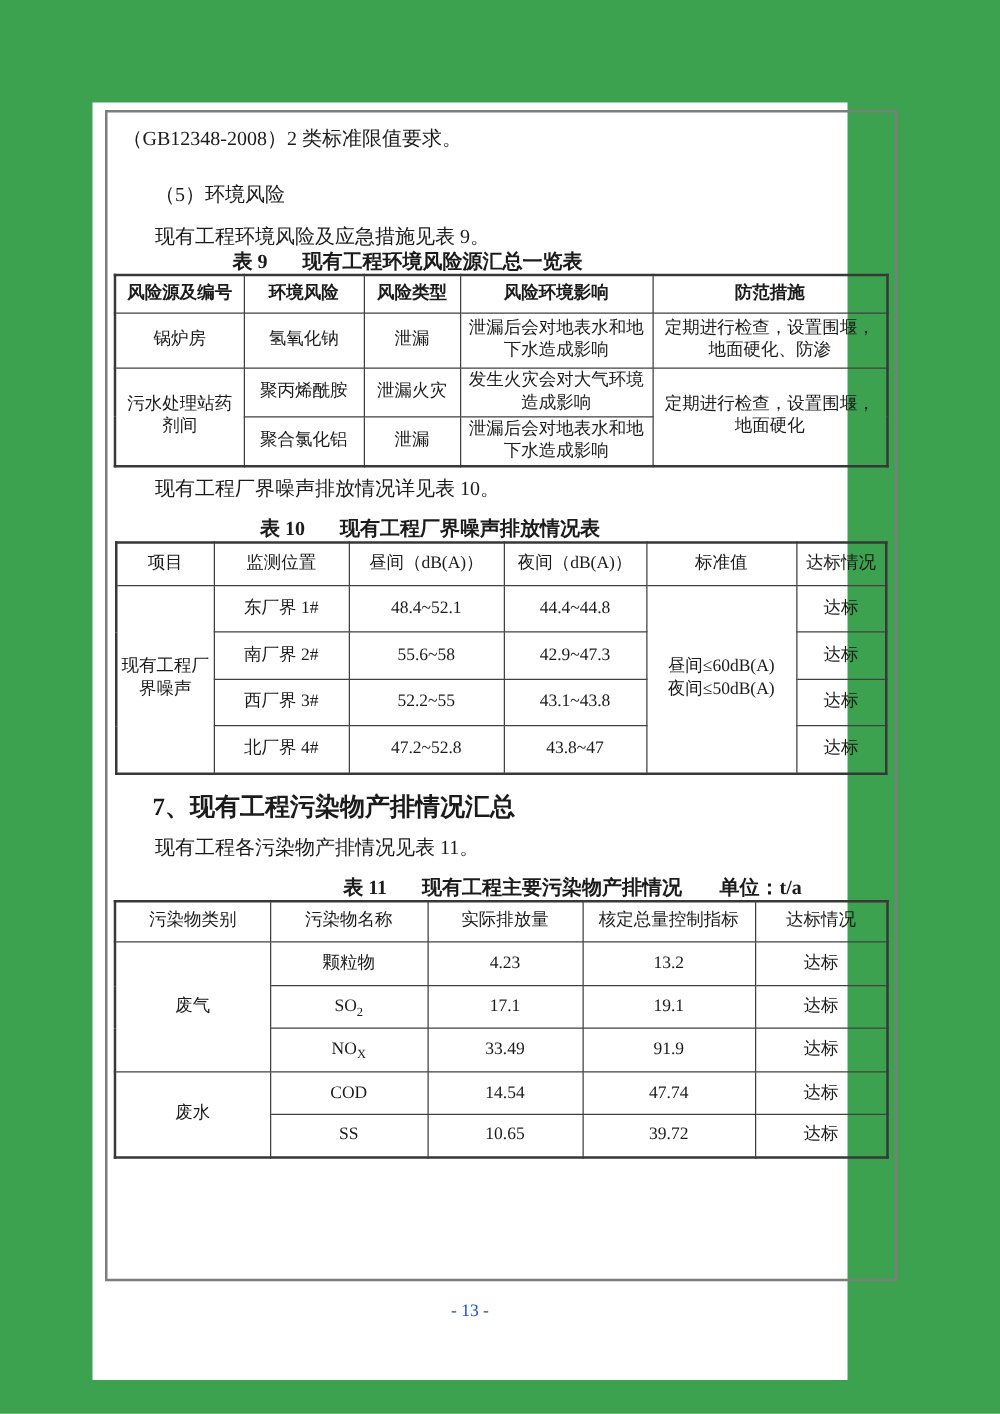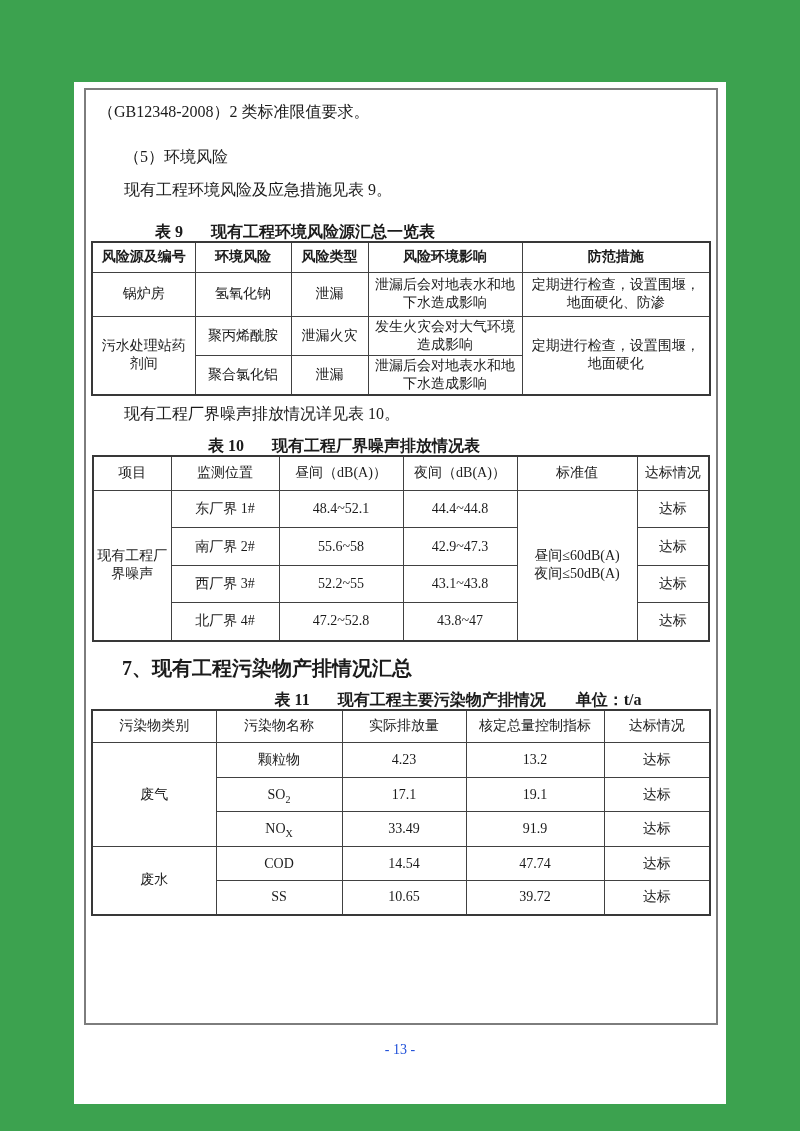--- a/index.html
+++ b/index.html
@@ -6,21 +6,21 @@
   body{
     width:800px;height:1131px;
     background:#3ca24f;
     position:relative;
     font-family:"Liberation Serif","DejaVu Serif",serif;
     color:#1b1b1b;
     overflow:hidden;
   }
   .paper{
     position:absolute;left:74px;top:82px;
-    width:652px;height:1022px;
+    width:604px;height:1022px;
     background:#ffffff;
   }
   .content-box{
     position:absolute;left:10px;top:6px;
     width:630px;height:921px;
     border:2px solid #7d7d7d;
     overflow:hidden;
     padding-top:12px;
     box-sizing:content-box;
   }
@@ -34,21 +34,21 @@
   .noindent{text-indent:0;}
   .mt25{margin-top:25px;}
   .mt13{margin-top:13px;}
   .mt8{margin-top:8px;}
   .tbl-title{
     font-size:16px;font-weight:bold;line-height:18px;
     white-space:nowrap;
   }
   .tbl-title .ttext{margin-left:28px;}
   .tbl-title .tunit{margin-left:30px;}
-  .t9{margin-top:23px;padding-left:69px;}
+  .t9{margin-top:1px;padding-left:100px;}
   .t10{margin-top:13px;padding-left:122px;}
   .t11{margin-top:13px;padding-left:114px;text-align:center;}
   .s7{
     margin-top:16px;margin-left:36px;
     font-size:20px;font-weight:bold;line-height:20px;
   }
   table.tbl{
     border-collapse:collapse;
     table-layout:fixed;
     margin:0 auto;
@@ -178,20 +178,21 @@
       <tr class="h38">
         <td>北厂界 4#</td>
         <td>47.2~52.8</td>
         <td>43.8~47</td>
         <td>达标</td>
       </tr>
     </tbody>
       </table>
 
     <div class="s7">7、现有工程污染物产排情况汇总</div>
+    <p class="para mt13">现有工程各污染物产排情况见表 11。</p>
 
     <div class="tbl-title t11">
       <span class="tlabel">表 11</span><span class="ttext">现有工程主要污染物产排情况</span><span class="tunit">单位：t/a</span>
     </div>
 
     <table class="tbl tbl11">
       <colgroup>
         <col style="width:124px">
           <col style="width:126px">
           <col style="width:124px">

